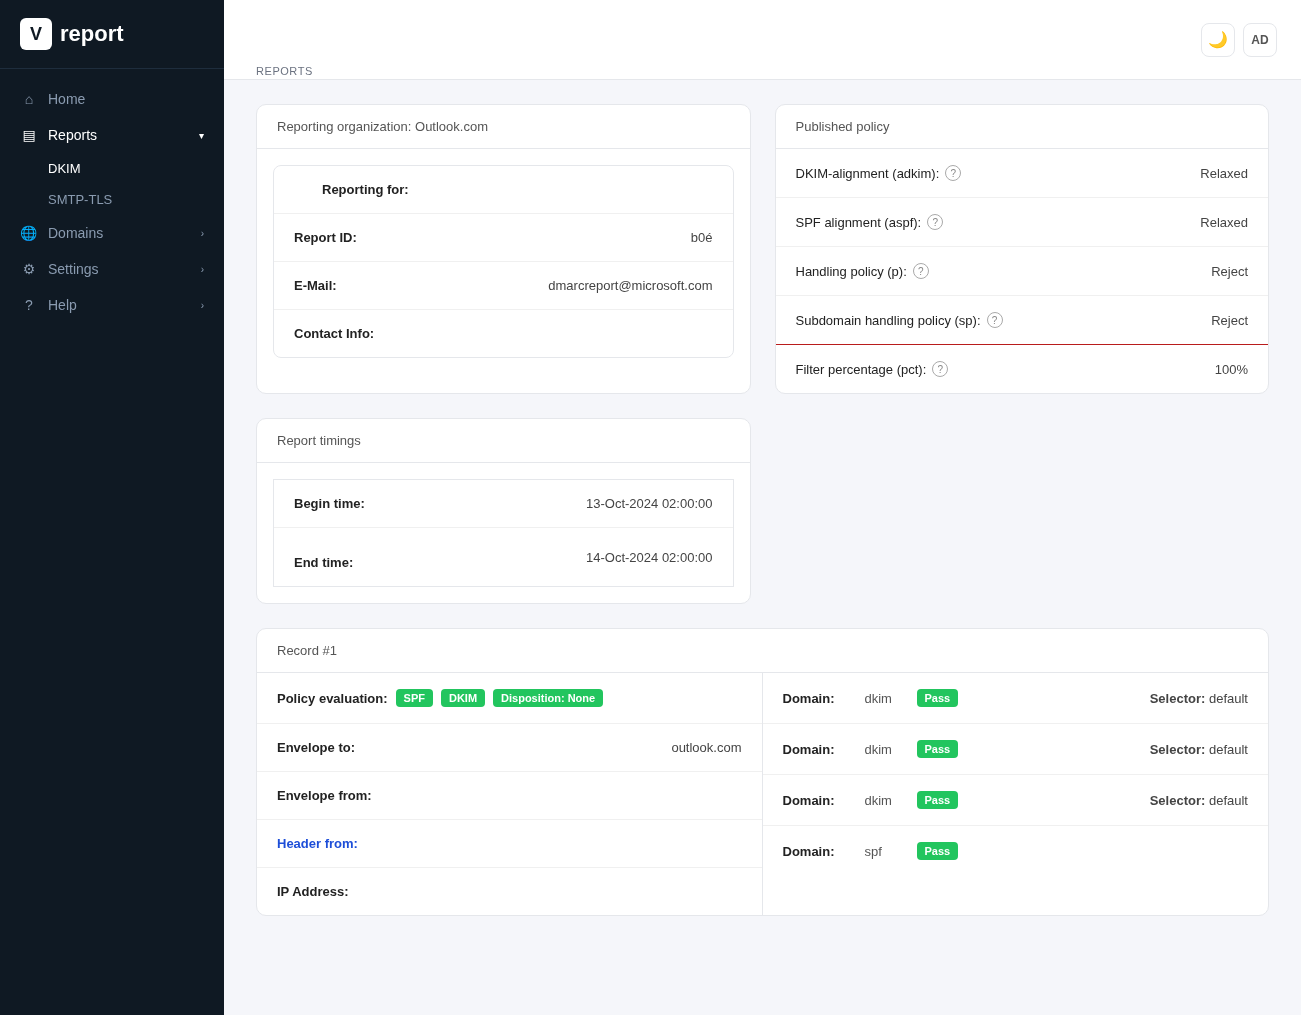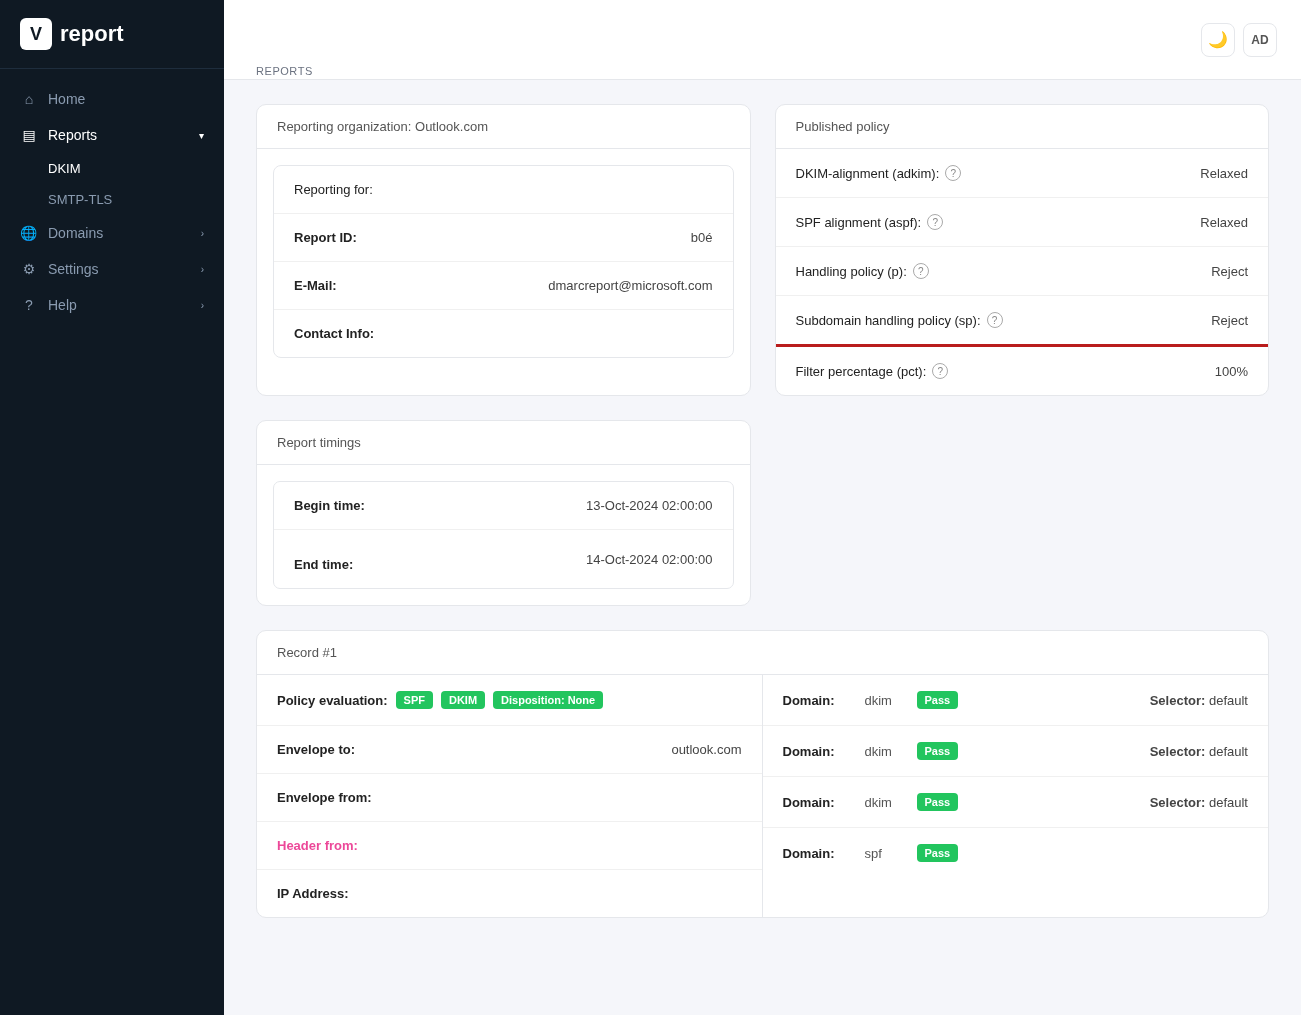--- a/index.html
+++ b/index.html
@@ -59,21 +59,21 @@
   </div>
 
   <div style="padding:24px 32px;display:grid;grid-template-columns:1fr 1fr;gap:24px;">
 
     <div style="background:white;border-radius:10px;border:1px solid #e5e7eb;overflow:hidden;">
       <div style="padding:14px 20px;border-bottom:1px solid #e5e7eb;font-size:13px;color:#555;">Reporting organization: Outlook.com</div>
       <div>
 
         <div style="margin:16px;border:1px solid #e5e7eb;border-radius:8px;overflow:hidden;">
           <div style="display:flex;align-items:center;padding:16px 20px;border-bottom:1px solid #f0f0f0;">
-            <span style="font-weight:400;color:#222;font-size:13px;">Reporting for:</span>
+            <span style="font-weight:700;color:#222;font-size:13px;margin-left:28px;">Reporting for:</span>
             <span style="margin-left:auto;color:#444;font-size:13px;"></span>
           </div>
           <div style="display:flex;align-items:center;padding:16px 20px;border-bottom:1px solid #f0f0f0;">
             <span style="font-weight:600;color:#222;font-size:13px;">Report ID:</span>
             <span style="margin-left:auto;color:#444;font-size:13px;">b0é</span>
           </div>
           <div style="display:flex;align-items:center;padding:16px 20px;border-bottom:1px solid #f0f0f0;">
             <span style="font-weight:600;color:#222;font-size:13px;">E-Mail:</span>
             <span style="margin-left:auto;color:#444;font-size:13px;">dmarcreport@microsoft.com</span>
           </div>
@@ -102,41 +102,41 @@
           </span>
           <span style="margin-left:auto;color:#444;font-size:13px;">Relaxed</span>
         </div>
         <div style="display:flex;align-items:center;padding:16px 20px;border-bottom:1px solid #f0f0f0;">
           <span style="font-weight:500;color:#222;font-size:13px;display:flex;align-items:center;gap:6px;">
             <span>Handling policy (p):</span>
             <span style="width:16px;height:16px;border-radius:50%;border:1px solid #aaa;display:inline-flex;align-items:center;justify-content:center;font-size:10px;color:#888;cursor:pointer;">?</span>
           </span>
           <span style="margin-left:auto;color:#444;font-size:13px;">Reject</span>
         </div>
-        <div style="display:flex;align-items:center;padding:16px 20px;border-bottom:3px solid #b91c1c;">
+        <div style="display:flex;align-items:center;padding:16px 20px;border-bottom:1px solid #b91c1c;">
           <span style="font-weight:500;color:#222;font-size:13px;display:flex;align-items:center;gap:6px;">
             <span>Subdomain handling policy (sp):</span>
             <span style="width:16px;height:16px;border-radius:50%;border:1px solid #aaa;display:inline-flex;align-items:center;justify-content:center;font-size:10px;color:#888;cursor:pointer;">?</span>
           </span>
           <span style="margin-left:auto;color:#444;font-size:13px;">Reject</span>
         </div>
         <div style="display:flex;align-items:center;padding:16px 20px;">
           <span style="font-weight:500;color:#222;font-size:13px;display:flex;align-items:center;gap:6px;">
             <span>Filter percentage (pct):</span>
             <span style="width:16px;height:16px;border-radius:50%;border:1px solid #aaa;display:inline-flex;align-items:center;justify-content:center;font-size:10px;color:#888;cursor:pointer;">?</span>
           </span>
           <span style="margin-left:auto;color:#444;font-size:13px;">100%</span>
         </div>
       </div>
     </div>
 
     <div style="background:white;border-radius:10px;border:1px solid #e5e7eb;overflow:hidden;">
       <div style="padding:14px 20px;border-bottom:1px solid #e5e7eb;font-size:13px;color:#555;">Report timings</div>
       <div>
-        <div style="margin:16px;border:1px solid #e5e7eb;border-radius:7px;overflow:hidden;">
+        <div style="margin:16px;border:1px solid #e5e7eb;border-radius:0;overflow:hidden;">
           <div style="display:flex;align-items:center;padding:16px 20px;border-bottom:1px solid #f0f0f0;">
             <span style="font-weight:600;color:#222;font-size:13px;">Begin time:</span>
             <span style="margin-left:auto;color:#444;font-size:13px;">13-Oct-2024 02:00:00</span>
           </div>
           <div style="display:flex;align-items:center;padding:16px 20px;">
             <span style="font-weight:600;color:#222;font-size:13px;margin-top:11px;">End time:</span>
             <span style="margin-left:auto;color:#444;font-size:13px;">14-Oct-2024 02:00:00</span>
           </div>
         </div>
       </div>
@@ -157,21 +157,21 @@
           </div>
           <div style="display:flex;align-items:center;padding:16px 20px;border-bottom:1px solid #f0f0f0;">
             <span style="font-weight:600;color:#222;font-size:13px;">Envelope to:</span>
             <span style="margin-left:auto;color:#444;font-size:13px;">outlook.com</span>
           </div>
           <div style="display:flex;align-items:center;padding:16px 20px;border-bottom:1px solid #f0f0f0;">
             <span style="font-weight:600;color:#222;font-size:13px;">Envelope from:</span>
             <span style="margin-left:auto;color:#444;font-size:13px;"></span>
           </div>
           <div style="display:flex;align-items:center;padding:16px 20px;border-bottom:1px solid #f0f0f0;">
-            <span style="font-weight:600;color:#ec4899;font-size:13px;">Header from:</span>
+            <span style="font-weight:600;color:#1d4ed8;font-size:13px;">Header from:</span>
             <span style="margin-left:auto;color:#444;font-size:13px;"></span>
           </div>
           <div style="display:flex;align-items:center;padding:16px 20px;">
             <span style="font-weight:600;color:#222;font-size:13px;">IP Address:</span>
             <span style="margin-left:auto;color:#444;font-size:13px;"></span>
           </div>
         </div>
 
         <div>
           <div style="display:flex;align-items:center;padding:16px 20px;border-bottom:1px solid #f0f0f0;gap:12px;">

